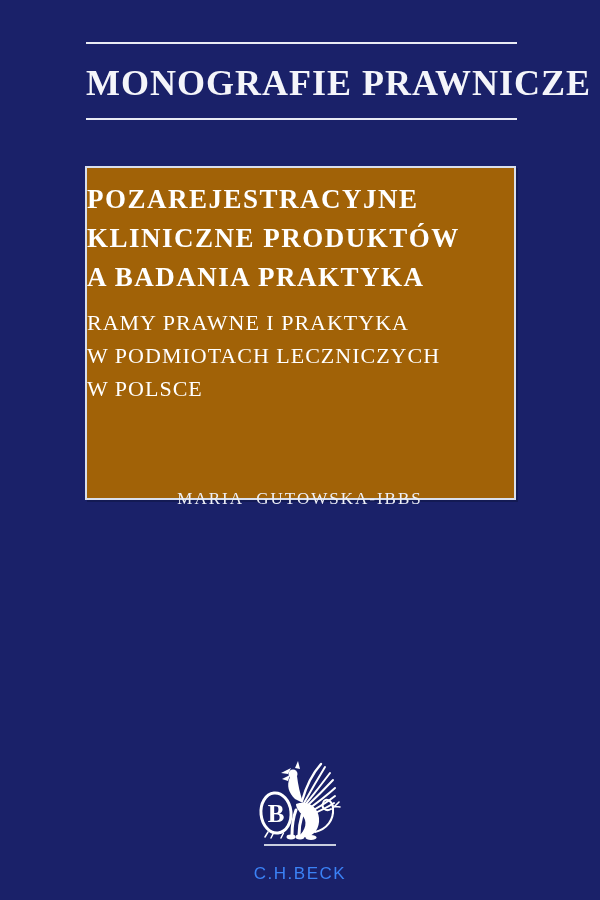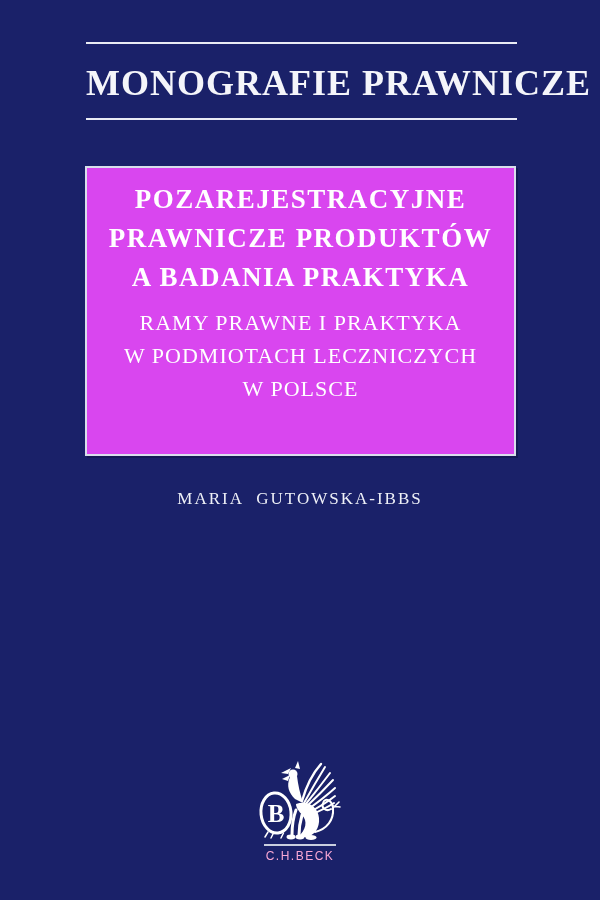--- a/index.html
+++ b/index.html
@@ -28,26 +28,26 @@
     text-align: center;
     font-size: 36px;
     font-weight: bold;
     letter-spacing: 1px;
     color: #f4f5fa;
     white-space: nowrap;
   }
   .title-box {
     position: absolute;
     left: 85px; top: 166px;
-    width: 431px; height: 290px;
+    width: 431px; height: 334px;
     box-sizing: border-box;
-    background: #d946ef;
+    background: #a16207;
     border: 2px solid #d9dfec;
     box-shadow: 2px 2px 0 rgba(10, 14, 45, 0.35);
-    text-align: center;
+    text-align: left;
   }
   .title-main {
     margin-top: 12px;
     font-size: 27px;
     font-weight: bold;
     line-height: 39px;
     letter-spacing: 1.5px;
     color: #ffffff;
   }
   .title-sub {
@@ -74,43 +74,43 @@
     left: 0; top: 758px; width: 600px;
     text-align: center;
   }
   .publisher svg { display: block; margin: 0 auto; }
   .logo-rule {
     width: 72px; height: 2px;
     margin: 2px auto 0 auto;
     background: #c9cedf;
   }
   .logo-text {
-    margin-top: 3px;
+    margin-top: 18px;
     font-family: "Liberation Sans", sans-serif;
-    font-size: 12px;
+    font-size: 17px;
     letter-spacing: 1.5px;
-    color: #f9a8d4;
+    color: #3b82f6;
     white-space: nowrap;
   }
 </style>
 </head>
 <body>
 
 <div class="cover">
 
   <div class="rule rule-top"></div>
 
   <div class="series">MONOGRAFIE PRAWNICZE</div>
 
   <div class="rule rule-mid"></div>
 
   <div class="title-box">
     <div class="title-main">
       <div>POZAREJESTRACYJNE</div>
-      <div>PRAWNICZE PRODUKTÓW</div>
+      <div>KLINICZNE PRODUKTÓW</div>
       <div>A BADANIA PRAKTYKA</div>
     </div>
     <div class="title-sub">
       <div>RAMY PRAWNE I PRAKTYKA</div>
       <div>W PODMIOTACH LECZNICZYCH</div>
       <div>W POLSCE</div>
     </div>
   </div>
 
   <div class="author">MARIA GUTOWSKA-IBBS</div>

